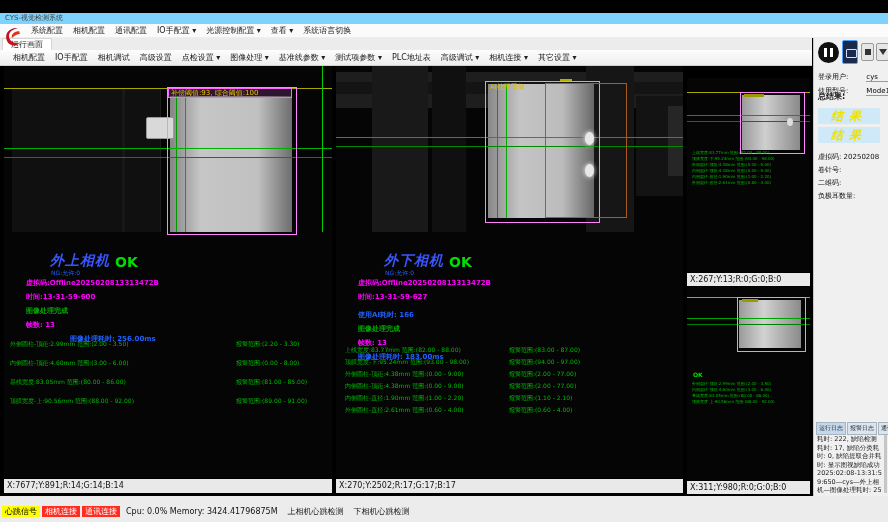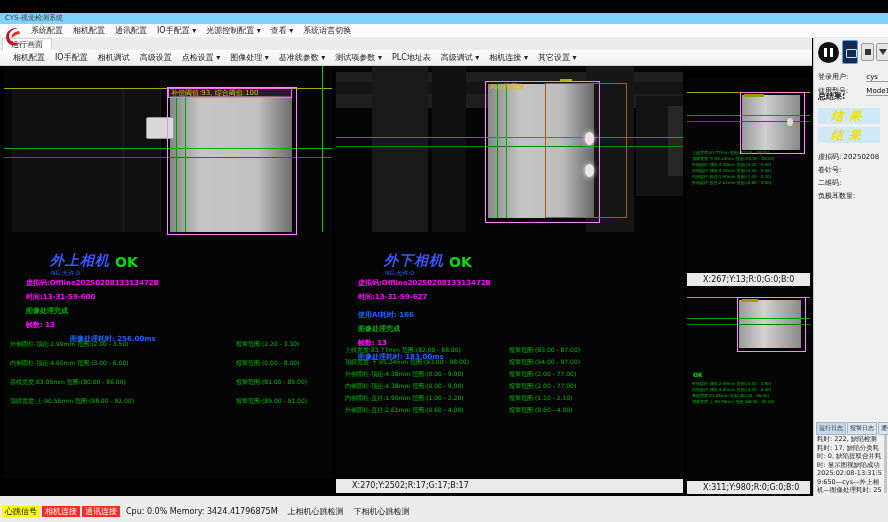--- a/index.html
+++ b/index.html
@@ -16,21 +16,21 @@
   #tabrow{left:0;top:38px;width:812px;height:12px;background:#ececec;}
   #active-tab{position:absolute;left:2px;top:0;height:12px;background:#fff;border:1px solid #d5d5d5;
               border-bottom:none;font-size:8px;color:#222;line-height:12px;padding:0 8px;}
   #toolbar{left:0;top:50px;width:812px;height:16px;background:linear-gradient(#fdfdfd,#ededed);
            border-bottom:1px solid #d0d0d0;display:flex;align-items:center;padding-left:8px;box-sizing:border-box;}
   .tool-item{font-size:8px;color:#222;padding:0 5px;white-space:nowrap;}
   
   .cam-panel{background:#050505;overflow:hidden;}
   #panel-left{left:4px;top:66px;width:328px;height:412px;}
   #panel-mid{left:336px;top:66px;width:347px;height:412px;}
-  .coord-strip{background:#e9e9e9;color:#111;font-size:8px;line-height:13px;padding-left:16px;
+  .coord-strip{background:#e9e9e9;color:#111;font-size:8px;line-height:13px;padding-left:3px;
                box-sizing:border-box;white-space:nowrap;overflow:hidden;}
   #strip-left{left:4px;top:479px;width:328px;height:14px;}
   #strip-mid{left:336px;top:479px;width:347px;height:14px;}
   #thumb-top{left:687px;top:78px;width:123px;height:194px;}
   #strip-ttop{left:687px;top:273px;width:123px;height:13px;}
   #thumb-bot{left:687px;top:287px;width:123px;height:193px;}
   #strip-tbot{left:687px;top:481px;width:123px;height:13px;}
   
   .pl-yline{left:0;top:22px;width:328px;height:1px;background:#a8a800;}
   .pl-col{left:8px;top:23px;width:148px;height:143px;background:#101010;border-right:1px solid #1c1c1c;}
@@ -210,20 +210,21 @@
         <div class="meas-row">
           <span class="meas-item">基线宽度:83.05mm 范围:(80.00 - 86.00)</span>
           <span class="meas-alarm">报警范围:(81.00 - 85.00)</span>
         </div>
         <div class="meas-row">
           <span class="meas-item">顶膜宽度-上:90.56mm 范围:(88.00 - 92.00)</span>
           <span class="meas-alarm">报警范围:(89.00 - 91.00)</span>
         </div>
       </div>
   </div>
+  <div id="strip-left" class="abs coord-strip">X:7677;Y:891;R:14;G:14;B:14</div>
 
   <div id="panel-mid" class="abs cam-panel">
     <div class="abs pm-rail"></div>
     <div class="abs pm-rail2"></div>
     <div class="abs pm-post1"></div>
     <div class="abs pm-post2"></div>
     <div class="abs pm-post3"></div>
     <div class="abs pm-right"></div>
     <div class="abs pm-rightlite"></div>
     <div class="abs pm-block"></div>

